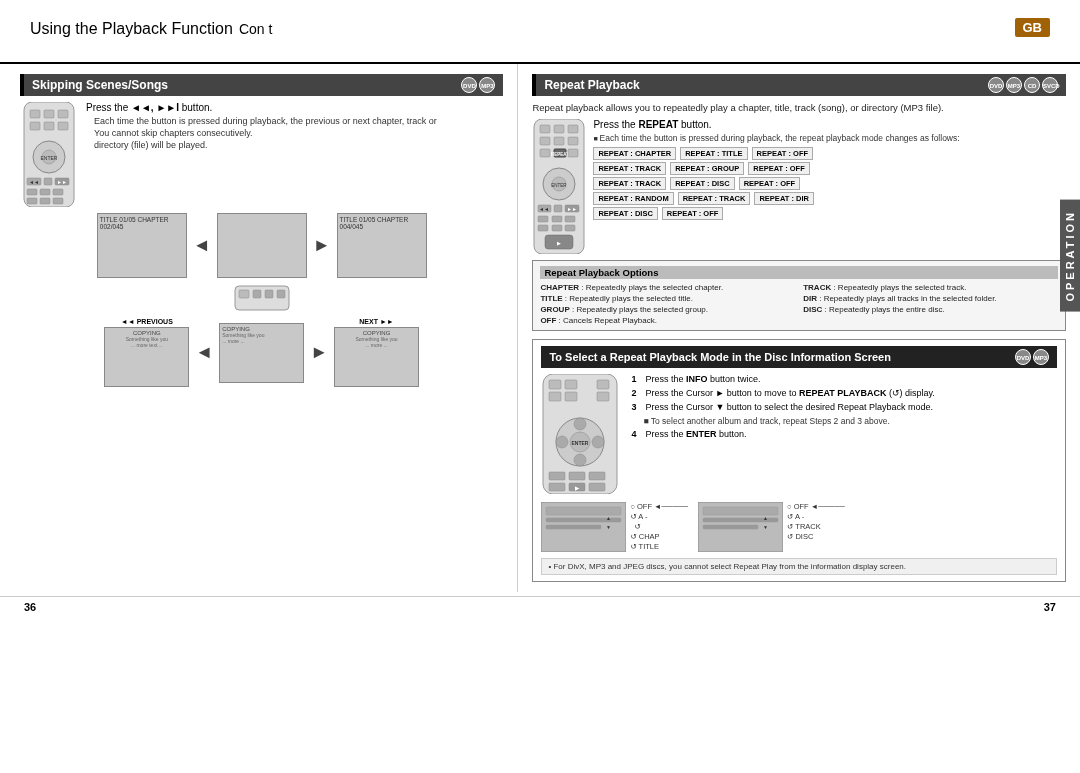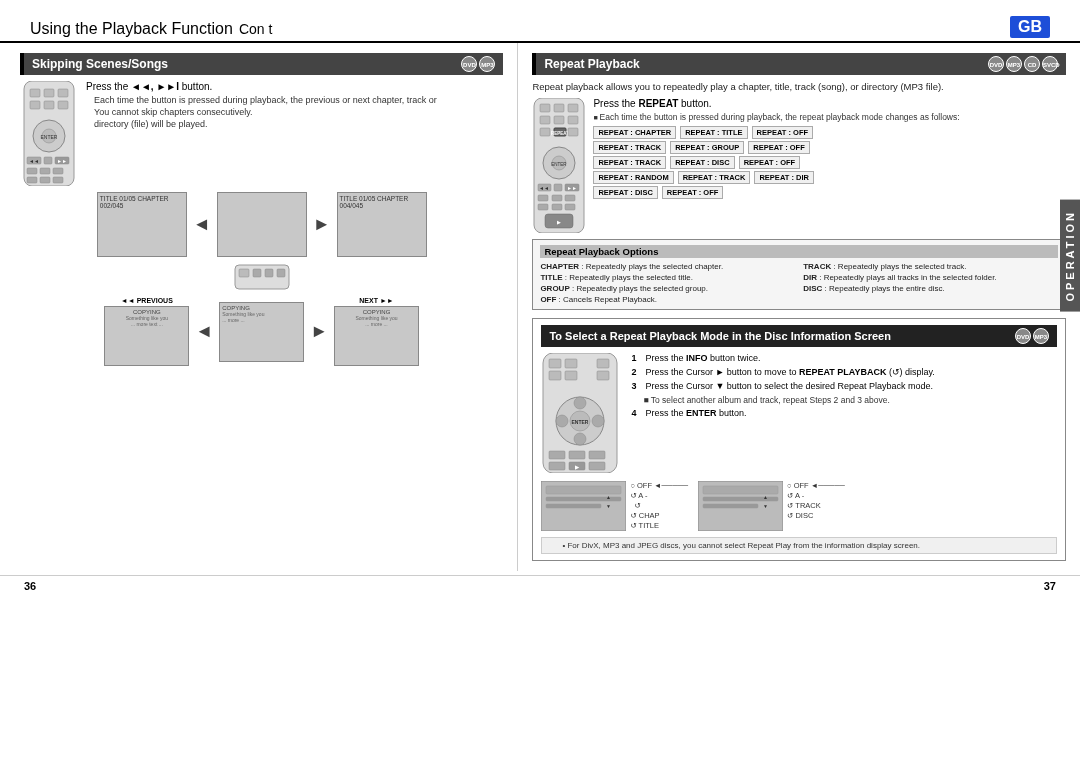--- a/index.html
+++ b/index.html
@@ -15,41 +15,41 @@
     .page {
       width: 1080px;
       min-height: 773px;
       background: #fff;
       padding: 0;
       position: relative;
     }
     
     .header {
       background: #fff;
-      padding: 14px 30px 1px 30px;
+      padding: 14px 30px 22px 30px;
       display: flex;
       align-items: center;
       justify-content: space-between;
       border-bottom: 2px solid #000;
       margin-bottom: 0;
     }
     .header-title {
       font-size: 22px;
       font-weight: bold;
       color: #000;
     }
     .header-title span {
       font-weight: normal;
       font-size: 16px;
     }
     .gb-badge {
-      background: #1d4ed8;
+      background: #a16207;
       color: #fff;
       font-weight: bold;
-      font-size: 16px;
+      font-size: 13px;
       padding: 2px 8px;
       border-radius: 2px;
     }
     
     .main-content {
       display: flex;
       width: 100%;
     }
     .left-col {
       width: 48%;
@@ -259,21 +259,21 @@
       letter-spacing: 3px;
       padding: 10px 4px;
     }
     
     .remote-svg {
       display: block;
     }
     .note-box {
       background: #f0f0f0;
       border: 1px solid #ccc;
-      padding: 3px 20px;
+      padding: 3px 6px;
       font-size: 8px;
       margin-top: 4px;
       color: #333;
     }
     .note-box::before { content: "• "; }
   </style>
 </head>
 <body>
 
 <div class="page">

